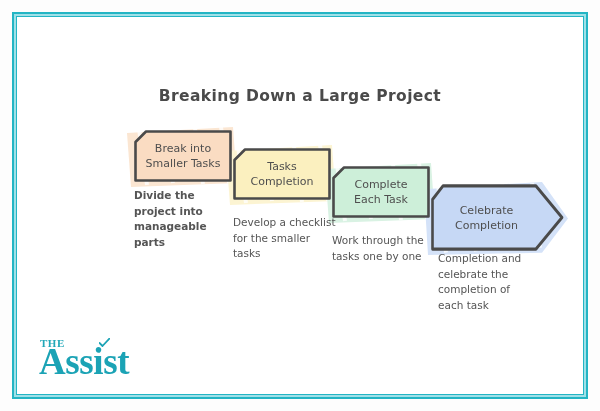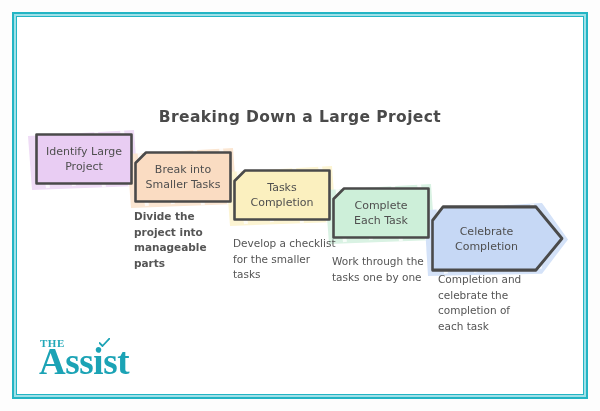--- a/index.html
+++ b/index.html
@@ -27,21 +27,20 @@
     position:absolute;
     left:-3px;top:-3px;right:-3px;bottom:-3px;
     border:2px solid #9fe0e8;
     pointer-events:none;
   }
   #inner{
     position:absolute;
     left:17px;top:17px;right:17px;bottom:17px;
     background:#ffffff;
     overflow:hidden;
-    margin-top:21px;
   }
 
   #title{
     position:absolute;
     left:0;right:0;top:60px;
     text-align:center;
     font-family:"DejaVu Sans", sans-serif;
     font-size:15.5px;
     font-weight:bold;
     color:#4a4a4a;
@@ -124,37 +123,20 @@
 <body>
 
 <div id="canvas">
 
   <div id="frame"></div>
 
   <div id="inner">
 
     <h1 id="title">Breaking Down a Large Project</h1>
 
-    <div class="step" style="left:18px;top:95px;width:98px;height:52px;">
-      <div class="shadow">
-        <svg viewBox="0 0 114 68" preserveAspectRatio="none">
-          <path d="M2 10 L108 4 L112 60 L6 64 Z" fill="#efdcf6"></path>
-          <path d="M14 6 L22 62 M40 4 L48 60 M70 5 L78 61 M96 4 L104 60" stroke="#ffffff" stroke-width="4" opacity=".75" fill="none"></path>
-        </svg>
-      </div>
-      <div class="boxwrap">
-        <svg viewBox="0 0 98 52" preserveAspectRatio="none">
-          <path d="M1.5 1.5 L96.5 1.5 L96.5 50.5 L1.5 50.5 Z" fill="#e9cdf3" stroke="#4a4a4a" stroke-width="2.6" stroke-linejoin="round"></path>
-        </svg>
-      </div>
-      <div class="boxlabel">
-        <span>Identify Large</span><br>
-        <span>Project</span>
-      </div>
-    </div>
 
     <div class="step" style="left:117px;top:113px;width:98px;height:52px;">
       <div class="shadow">
         <svg viewBox="0 0 114 68" preserveAspectRatio="none">
           <path d="M2 10 L108 4 L112 60 L6 64 Z" fill="#fbe6d2"></path>
           <path d="M14 6 L22 62 M40 4 L48 60 M70 5 L78 61 M96 4 L104 60" stroke="#ffffff" stroke-width="4" opacity=".75" fill="none"></path>
         </svg>
       </div>
       <div class="boxwrap">
         <svg viewBox="0 0 98 52" preserveAspectRatio="none">

